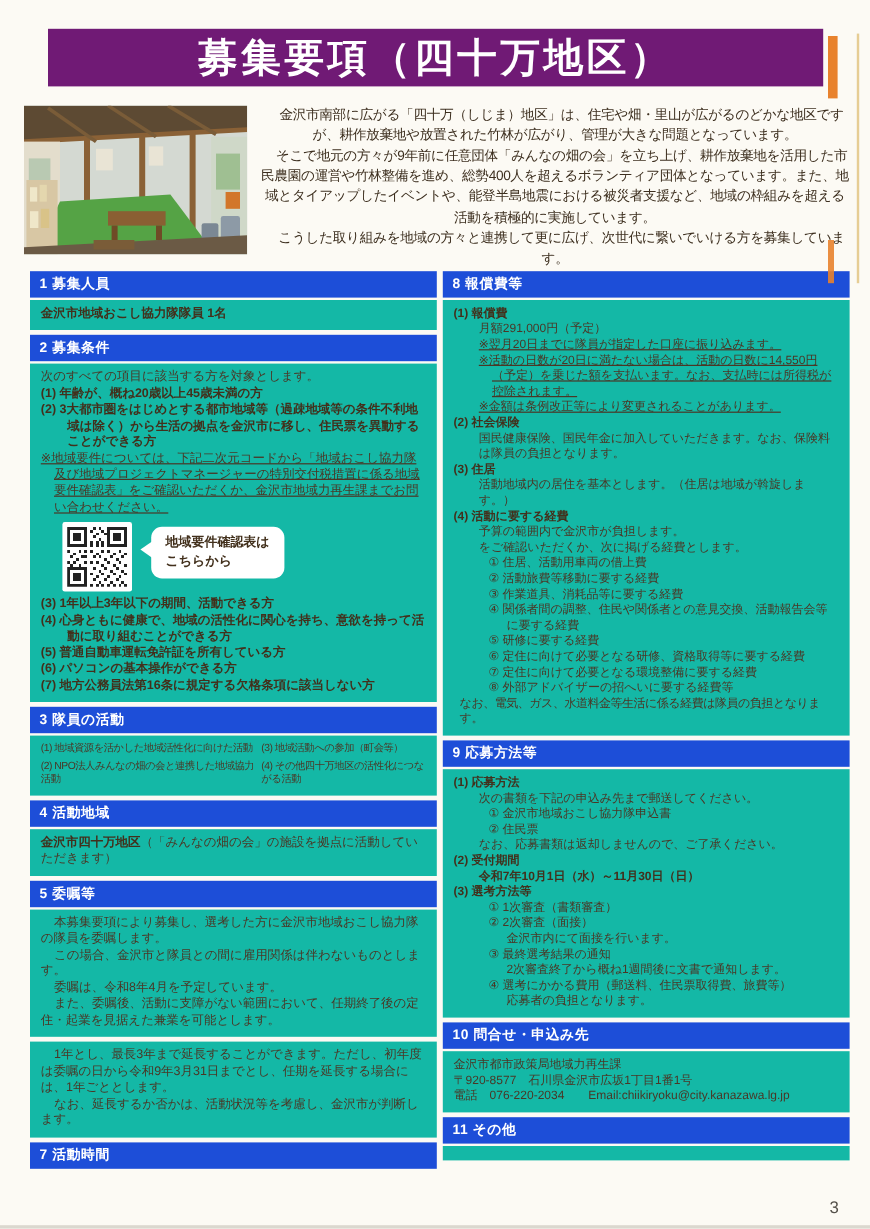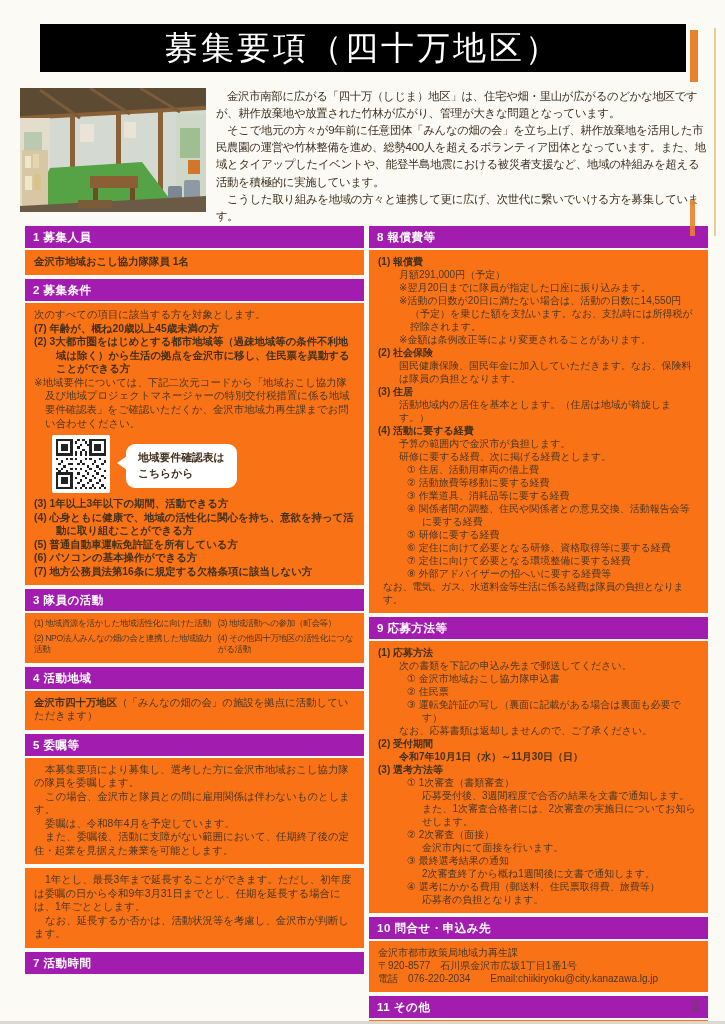--- a/index.html
+++ b/index.html
@@ -6,50 +6,50 @@
   html,body { background:#e9e7e0; }
   .page {
     position:relative; width:725px; height:1024px; margin:0 auto;
     background:#fcfaf4; overflow:hidden;
     font-family:"Liberation Sans","DejaVu Sans",sans-serif;
     color:#4a3726;
   }
   
   .banner {
     position:absolute; left:40px; top:24px; width:646px; height:48px;
-    background:#000000; color:#ffffff; text-align:center;
-    font-size:33px; font-weight:normal; letter-spacing:3px; line-height:48px;
+    background:#701a75; color:#ffffff; text-align:center;
+    font-size:33px; font-weight:bold; letter-spacing:3px; line-height:48px;
   }
   
   .intro { position:absolute; left:20px; top:88px; width:689px; display:flex; gap:10px; }
   .photo { width:186px; height:124px; flex:none; overflow:hidden; background:#cfd6cf; }
   .photo svg { display:block; width:100%; height:100%; }
   .intro-text { flex:1; font-size:11.4px; line-height:1.5; letter-spacing:-0.3px; color:#3d2f1f; }
-  .intro-text .ip { text-indent:11px; }
+  .intro-text .ip { text-indent:11px;text-align:center; }
   
   .cols { position:absolute; left:25px; top:226px; width:683px; display:flex; gap:5px; }
   .col { width:339px; font-size:10.4px; line-height:1.3; }
   .col.right { font-size:10px; }
   section { margin-bottom:4px; }
   .sec-h {
-    background:#a21caf; color:#fff; font-weight:bold; font-size:11.5px;
+    background:#1d4ed8; color:#fff; font-weight:bold; font-size:11.5px;
     padding:4px 8px 3px; margin-bottom:2px; letter-spacing:0.5px;
   }
-  .sec-b { background:#f97316; padding:5px 9px 7px; }
+  .sec-b { background:#14b8a6; padding:5px 9px 7px; }
   .ln { min-height:1.1em; }
   .b { font-weight:bold; color:#42301c; }
   .hang { padding-left:22px; text-indent:-22px; }
-  .note { padding-left:11px; text-indent:-11px; }
+  .note { padding-left:11px; text-indent:-11px;text-decoration:underline; }
   .l2 { margin-left:21px; }
   .c1 { margin-left:29px; padding-left:15px; text-indent:-15px; }
   .c1x { margin-left:44px; }
   .p { text-indent:11px; }
   .nao { margin-left:5px; letter-spacing:-0.4px; }
   
-  .qr-row { display:flex; align-items:center; margin:5px 0 4px 18px; }
+  .qr-row { display:flex; align-items:flex-start; margin:5px 0 4px 18px; }
   .qr-box { background:#fff; padding:4px; width:58px; height:58px; flex:none; border-radius:2px; }
   .qr-box svg { display:block; width:50px; height:50px; }
   .callout {
     position:relative; margin-left:16px; margin-top:4px; background:#ffffff;
     border-radius:9px; padding:6px 12px; font-weight:bold; font-size:10.8px;
     line-height:1.45; color:#42301c;
   }
   .callout::before {
     content:""; position:absolute; left:-9px; top:12px; width:0; height:0;
     border-top:7px solid transparent; border-bottom:7px solid transparent;
@@ -127,21 +127,21 @@
           <div class="ln b">金沢市地域おこし協力隊隊員 1名</div>
         </div>
       </section>
 
       <section>
         <div class="sec-h">2 募集条件</div>
         <div class="sec-b">
           <div>
 
           <div class="ln">次のすべての項目に該当する方を対象とします。</div>
-              <div class="ln hang b">(7) 年齢が、概ね20歳以上45歳未満の方</div>
+              <div class="ln hang b">(1) 年齢が、概ね20歳以上45歳未満の方</div>
               <div class="ln hang b">(2) 3大都市圏をはじめとする都市地域等（過疎地域等の条件不利地域は除く）から生活の拠点を金沢市に移し、住民票を異動することができる方</div>
               <div class="ln note">※地域要件については、下記二次元コードから「地域おこし協力隊及び地域プロジェクトマネージャーの特別交付税措置に係る地域要件確認表」をご確認いただくか、金沢市地域力再生課までお問い合わせください。</div>
             </div>
           <div class="qr-row">
             <div class="qr-box">
               <svg viewBox="0 0 21 21" shape-rendering="crispEdges">
                 <rect x="0" y="0" width="7" height="7" fill="#222"></rect>
                   <rect x="1" y="1" width="5" height="5" fill="#fff"></rect>
                   <rect x="2" y="2" width="3" height="3" fill="#222"></rect>
                 <rect x="14" y="0" width="7" height="7" fill="#222"></rect>
@@ -225,48 +225,46 @@
             <div class="ln l2">月額291,000円（予定）</div>
             <div class="ln l2 note">※翌月20日までに隊員が指定した口座に振り込みます。</div>
             <div class="ln l2 note">※活動の日数が20日に満たない場合は、活動の日数に14,550円（予定）を乗じた額を支払います。なお、支払時には所得税が控除されます。</div>
             <div class="ln l2 note">※金額は条例改正等により変更されることがあります。</div>
             <div class="ln hang b">(2) 社会保険</div>
             <div class="ln l2">国民健康保険、国民年金に加入していただきます。なお、保険料は隊員の負担となります。</div>
             <div class="ln hang b">(3) 住居</div>
             <div class="ln l2">活動地域内の居住を基本とします。（住居は地域が斡旋します。）</div>
             <div class="ln hang b">(4) 活動に要する経費</div>
             <div class="ln l2">予算の範囲内で金沢市が負担します。</div>
-            <div class="ln l2">研修に要する経費、次に掲げる経費とします。</div>
+            <div class="ln l2">をご確認いただくか、次に掲げる経費とします。</div>
             <div class="ln c1">① 住居、活動用車両の借上費</div>
             <div class="ln c1">② 活動旅費等移動に要する経費</div>
             <div class="ln c1">③ 作業道具、消耗品等に要する経費</div>
             <div class="ln c1">④ 関係者間の調整、住民や関係者との意見交換、活動報告会等に要する経費</div>
             <div class="ln c1">⑤ 研修に要する経費</div>
             <div class="ln c1">⑥ 定住に向けて必要となる研修、資格取得等に要する経費</div>
             <div class="ln c1">⑦ 定住に向けて必要となる環境整備に要する経費</div>
             <div class="ln c1">⑧ 外部アドバイザーの招へいに要する経費等</div>
             <div class="ln nao">なお、電気、ガス、水道料金等生活に係る経費は隊員の負担となります。</div>
           </div>
       </section>
 
       <section>
         <div class="sec-h">9 応募方法等</div>
         <div class="sec-b">
 
         <div class="ln hang b">(1) 応募方法</div>
             <div class="ln l2">次の書類を下記の申込み先まで郵送してください。</div>
             <div class="ln c1">① 金沢市地域おこし協力隊申込書</div>
             <div class="ln c1">② 住民票</div>
-            <div class="ln c1">③ 運転免許証の写し（裏面に記載がある場合は裏面も必要です）</div>
             <div class="ln l2">なお、応募書類は返却しませんので、ご了承ください。</div>
             <div class="ln hang b">(2) 受付期間</div>
             <div class="ln l2 b">令和7年10月1日（水）～11月30日（日）</div>
             <div class="ln hang b">(3) 選考方法等</div>
             <div class="ln c1">① 1次審査（書類審査）</div>
-            <div class="ln c1x">応募受付後、3週間程度で合否の結果を文書で通知します。また、1次審査合格者には、2次審査の実施日についてお知らせします。</div>
             <div class="ln c1">② 2次審査（面接）</div>
             <div class="ln c1x">金沢市内にて面接を行います。</div>
             <div class="ln c1">③ 最終選考結果の通知</div>
             <div class="ln c1x">2次審査終了から概ね1週間後に文書で通知します。</div>
             <div class="ln c1">④ 選考にかかる費用（郵送料、住民票取得費、旅費等）</div>
             <div class="ln c1x">応募者の負担となります。</div>
           </div>
       </section>
 
       <section>

